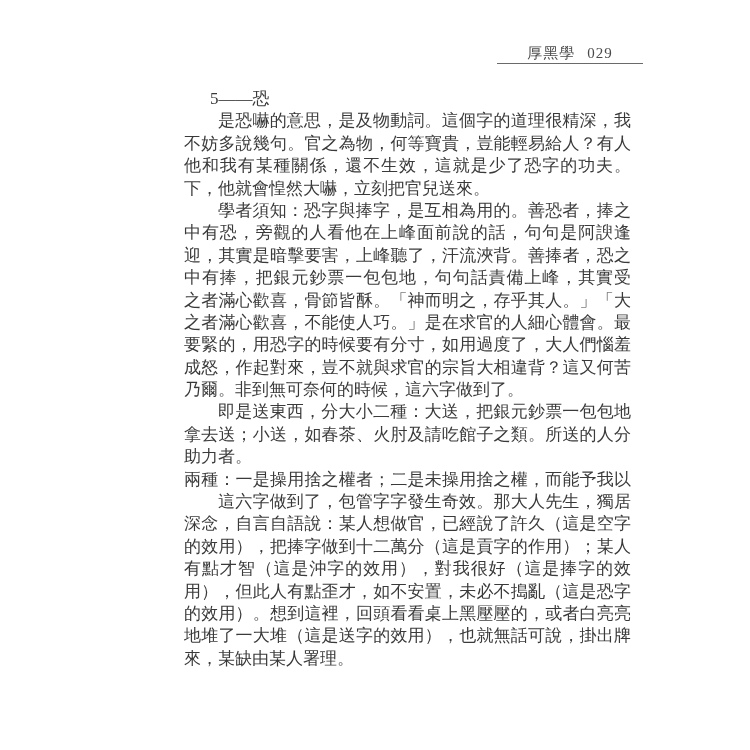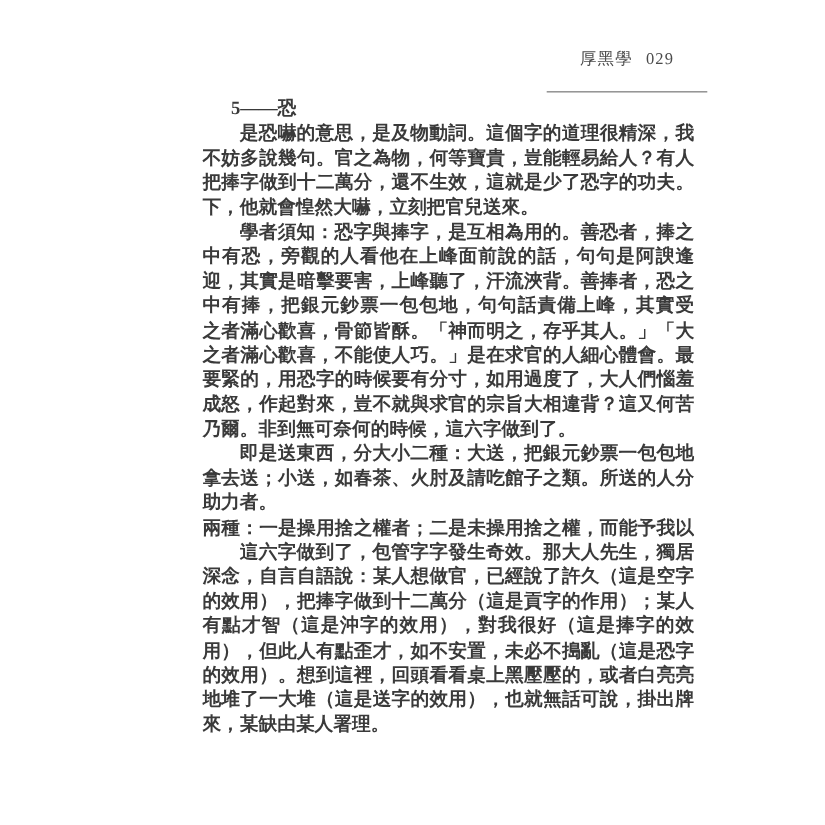--- a/index.html
+++ b/index.html
@@ -17,40 +17,39 @@
   }
   .running-head {
     position: absolute;
     left: 497px;
     top: 44px;
     width: 146px;
     text-align: center;
     font-size: 15px;
     color: #4a4a4a;
     letter-spacing: 1px;
-    padding-bottom: 20px;
+    padding-bottom: 0;
     border-bottom: 1px solid #6a6a6a;
   }
   .running-head .title { margin-right: 12px; }
   .page-body {
     position: absolute;
     left: 184px;
     top: 88px;
     width: 447px;
     font-size: 17px;
     color: #3a3a3a;
   }
   .line {
     height: 22.4px;
     line-height: 22.4px;
     text-align: justify;
     text-align-last: justify;
     text-justify: inter-character;
     overflow: hidden;
-    font-weight: bold;
   }
   .line.indent { padding-left: 34px; }
   .line.para-end, .line.heading {
     text-align-last: left;
   }
   .line.heading {
     padding-left: 26px;
   }
 </style>
 </head>
@@ -59,21 +58,21 @@
 <div class="page">
 
   <div class="running-head">
     <span class="title">厚黑學</span><span>029</span>
   </div>
 
   <div class="page-body">
       <div class="line heading">5——恐</div>
       <div class="line paragraph indent">是恐嚇的意思，是及物動詞。這個字的道理很精深，我</div>
       <div class="line paragraph">不妨多說幾句。官之為物，何等寶貴，豈能輕易給人？有人</div>
-      <div class="line paragraph">把捧字做到十二萬分，還不生效，這就是少了恐字的功夫。</div>
+      <div class="line paragraph">他和我有某種關係，還不生效，這就是少了恐字的功夫。</div>
       <div class="line paragraph para-end">下，他就會惶然大嚇，立刻把官兒送來。</div>
       <div class="line paragraph indent">學者須知：恐字與捧字，是互相為用的。善恐者，捧之</div>
       <div class="line paragraph">中有恐，旁觀的人看他在上峰面前說的話，句句是阿諛逢</div>
       <div class="line paragraph">迎，其實是暗擊要害，上峰聽了，汗流浹背。善捧者，恐之</div>
       <div class="line paragraph">中有捧，把銀元鈔票一包包地，句句話責備上峰，其實受</div>
       <div class="line paragraph">之者滿心歡喜，骨節皆酥。「神而明之，存乎其人。」「大</div>
       <div class="line paragraph">之者滿心歡喜，不能使人巧。」是在求官的人細心體會。最</div>
       <div class="line paragraph">要緊的，用恐字的時候要有分寸，如用過度了，大人們惱羞</div>
       <div class="line paragraph">成怒，作起對來，豈不就與求官的宗旨大相違背？這又何苦</div>
       <div class="line paragraph para-end">乃爾。非到無可奈何的時候，這六字做到了。</div>

